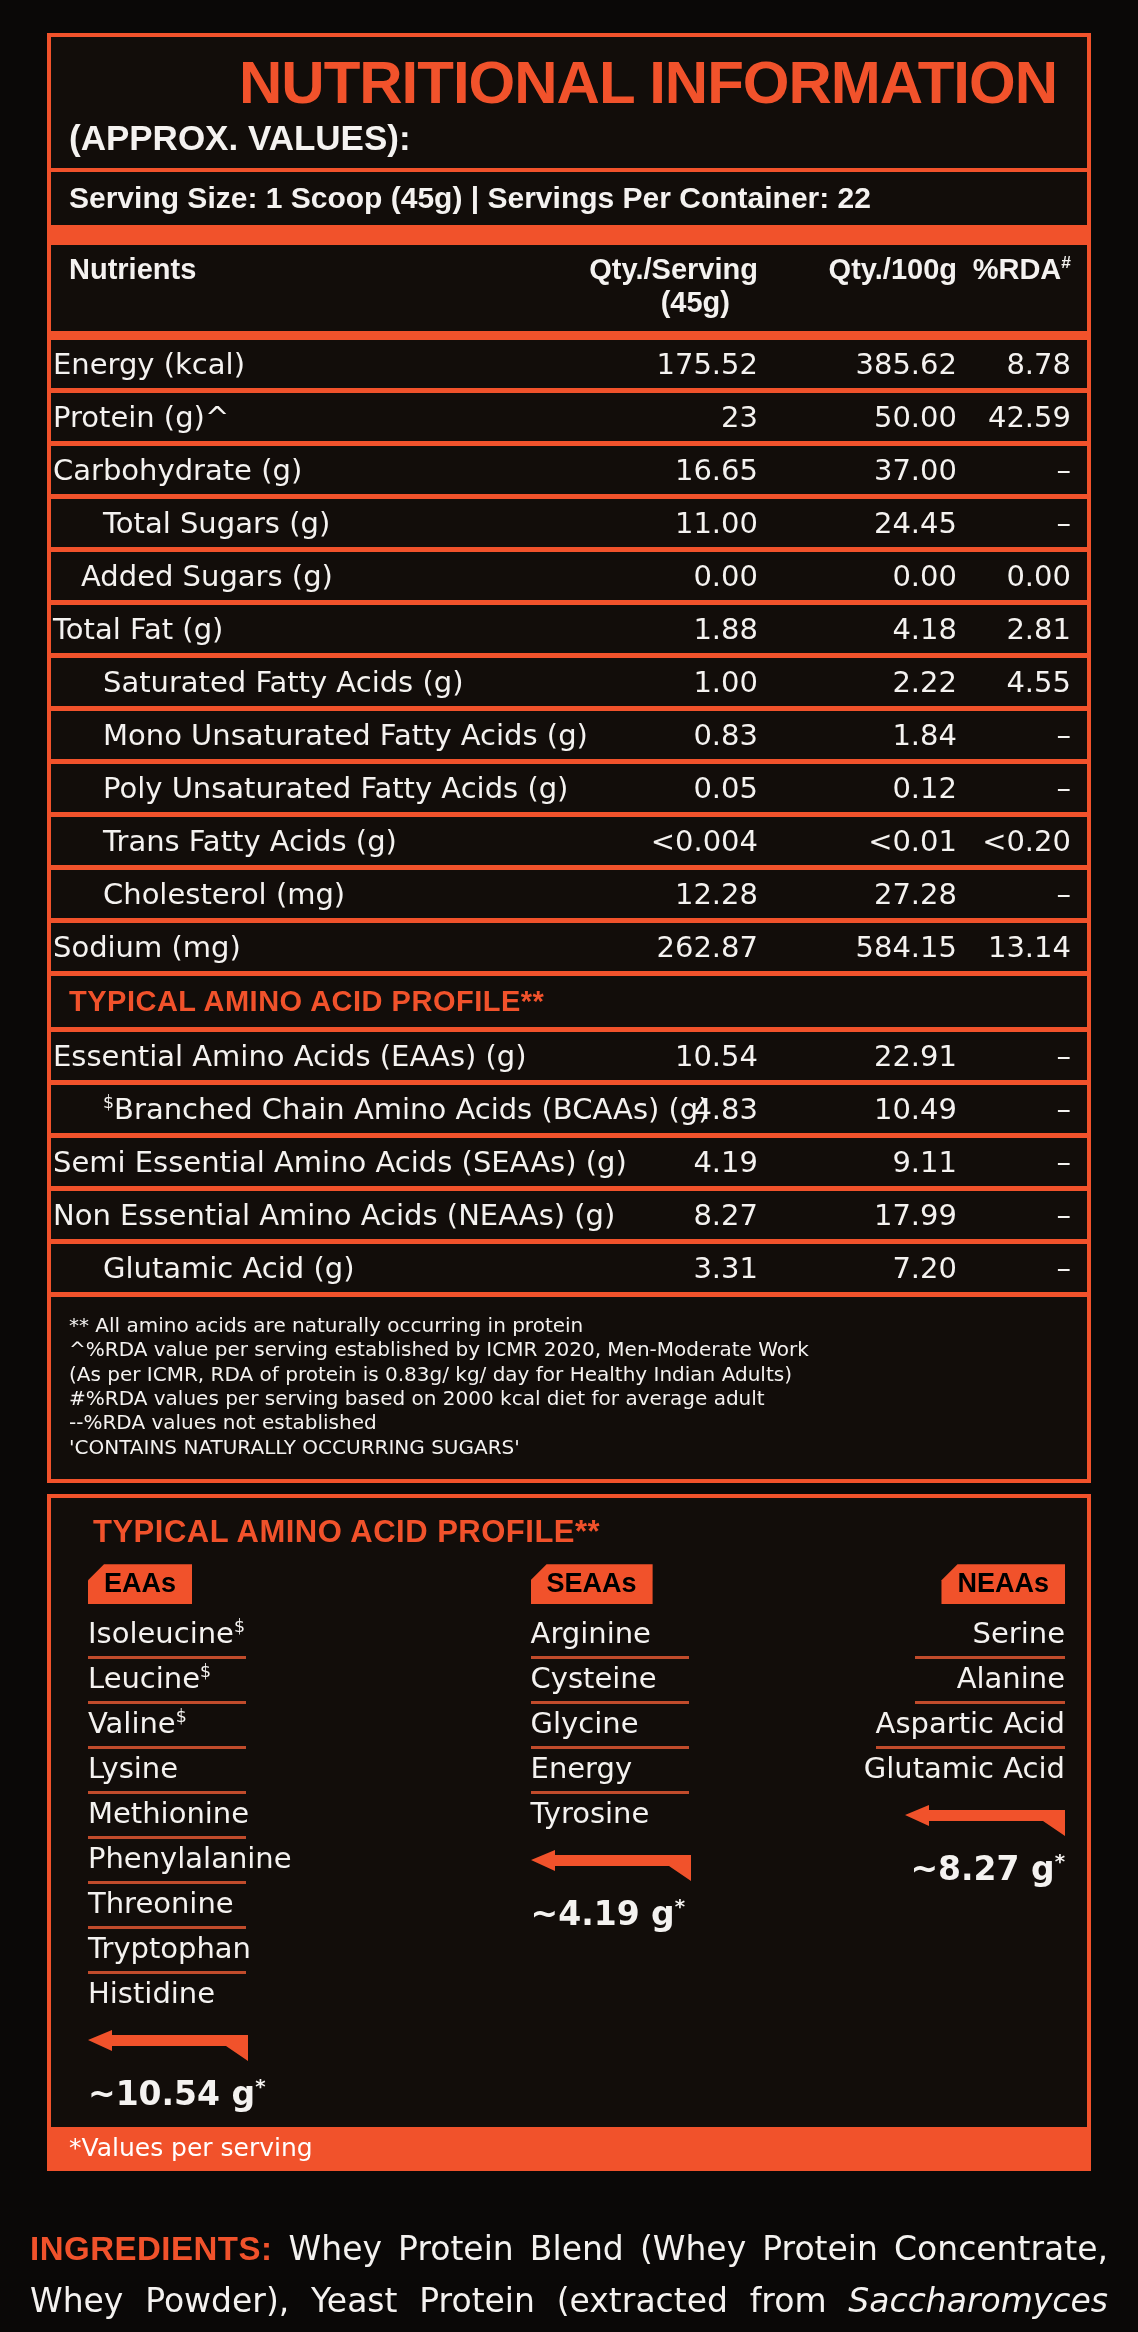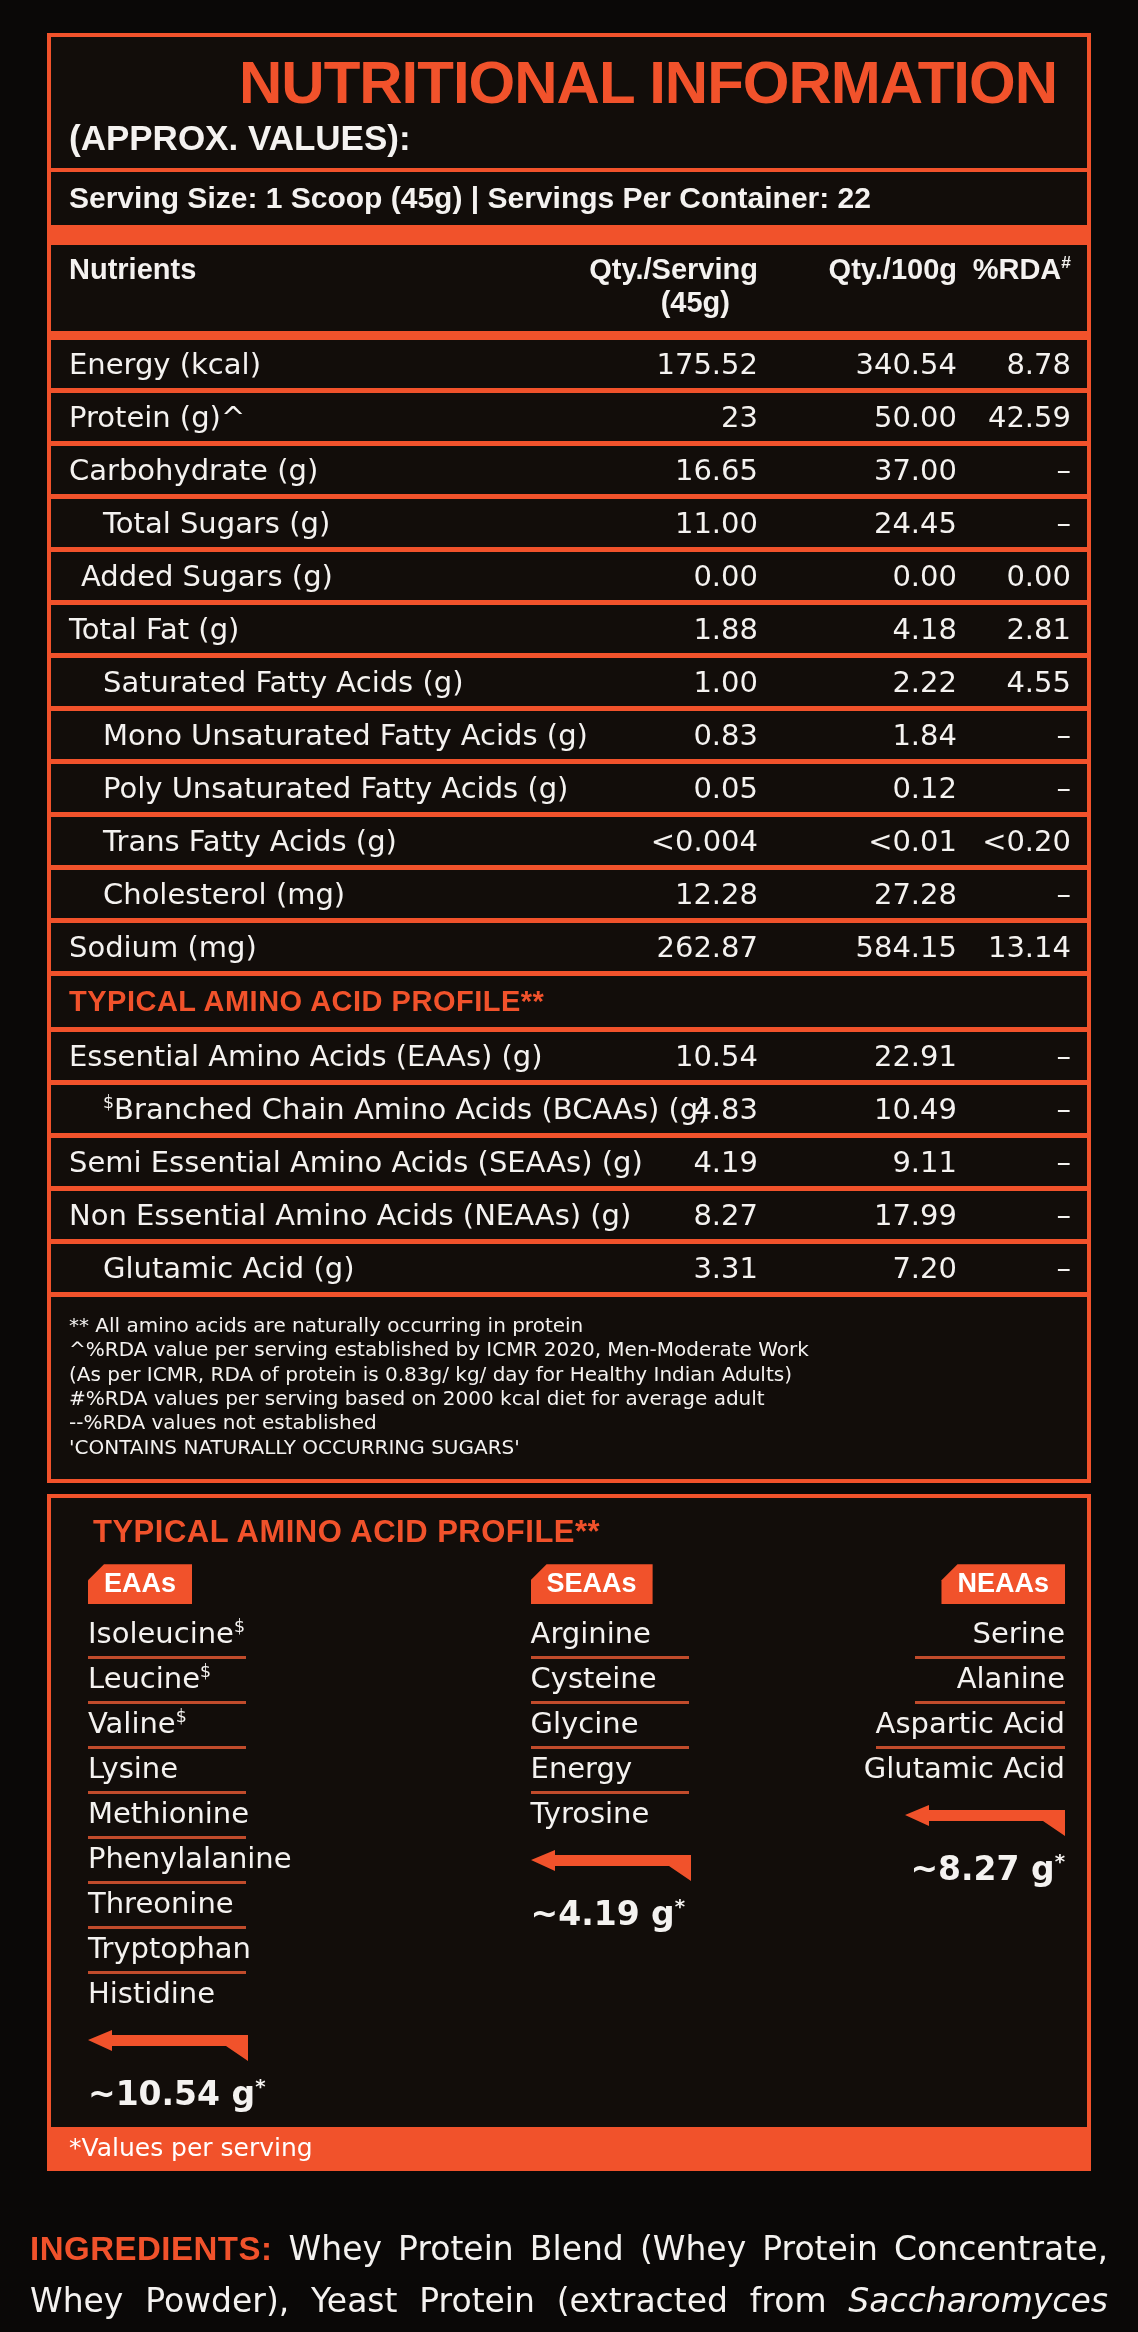--- a/index.html
+++ b/index.html
@@ -64,21 +64,21 @@
   .c-rda{width:114px;text-align:right;}
   .c45{text-align:right;padding-right:28px;}
   sup{font-size:60%;vertical-align:super;line-height:0;}
   .row{
     display:flex;
     align-items:center;
     padding:7px 16px 7px 0;
     border-bottom:5px solid var(--accent);
     font-size:29px;
   }
-  .row .c-label{flex:1;min-width:0;white-space:nowrap;padding-left:18px;}
+  .row .c-label{flex:1;min-width:0;white-space:nowrap;padding-left:2px;}
   .row.ind1 .c-label{padding-left:52px;}
   .row.ind2 .c-label{padding-left:30px;}
   .num{white-space:nowrap;}
   .amino-heading{
     font-family:"Liberation Sans",sans-serif;
     font-weight:bold;
     font-size:29px;
     color:var(--accent);
     padding:9px 18px 9px;
     border-bottom:5px solid var(--accent);
@@ -98,21 +98,21 @@
   }
   .cols{display:flex;padding:14px 22px 0 37px;}
   .acol{display:flex;flex-direction:column;}
   .acol:nth-child(1){width:445px;}
   .acol:nth-child(2){width:335px;}
   .acol:nth-child(3){flex:1;text-align:right;}
   .tag{
     display:inline-block;
     align-self:flex-start;
     background:var(--accent);
-    color:#ffffff;
+    color:#000000;
     font-family:"Liberation Sans",sans-serif;
     font-weight:bold;
     font-size:27px;
     padding:4px 16px 5px;
     clip-path:polygon(16px 0,100% 0,100% 100%,0 100%,0 16px);
     margin-bottom:14px;
   }
   .acol.right .tag{align-self:flex-end;}
   .alist{list-style:none;}
   .alist li{height:45px;font-size:29px;line-height:1.05;}
@@ -179,21 +179,21 @@
         <div class="c45">(45g)</div>
       </div>
       <div class="c-100">Qty./100g</div>
       <div class="c-rda"><span>%RDA</span><sup>#</sup></div>
     </div>
 
     <div id="rows">
         <div class="row ind0">
     <div class="c-label"><sup class="presup"></sup><span class="nm">Energy (kcal)</span></div>
     <div class="c-serving num v1">175.52</div>
-    <div class="c-100 num v2">340.54</div>
+    <div class="c-100 num v2">385.62</div>
     <div class="c-rda num v3">8.78</div>
   </div>
         <div class="row ind0">
     <div class="c-label"><sup class="presup"></sup><span class="nm">Protein (g)^</span></div>
     <div class="c-serving num v1">23</div>
     <div class="c-100 num v2">50.00</div>
     <div class="c-rda num v3">42.59</div>
   </div>
         <div class="row ind0">
     <div class="c-label"><sup class="presup"></sup><span class="nm">Carbohydrate (g)</span></div>

